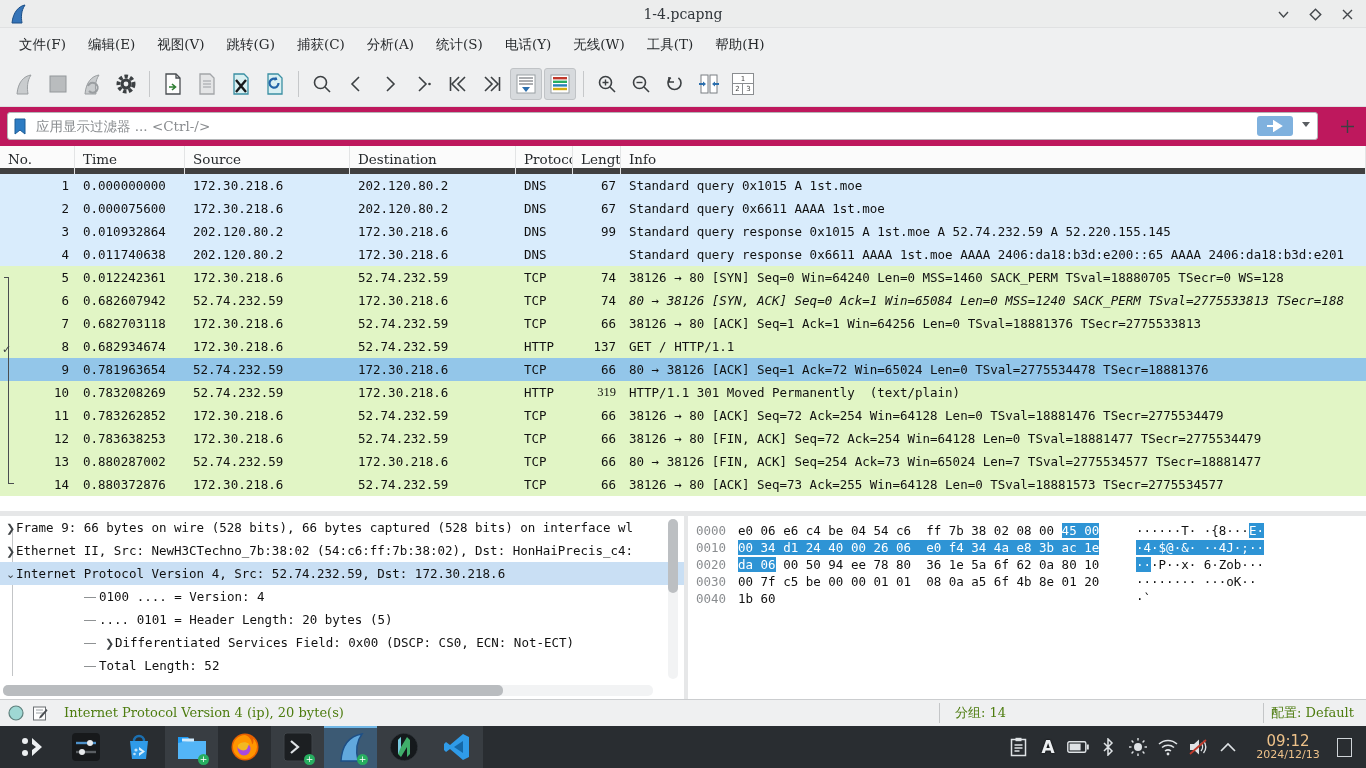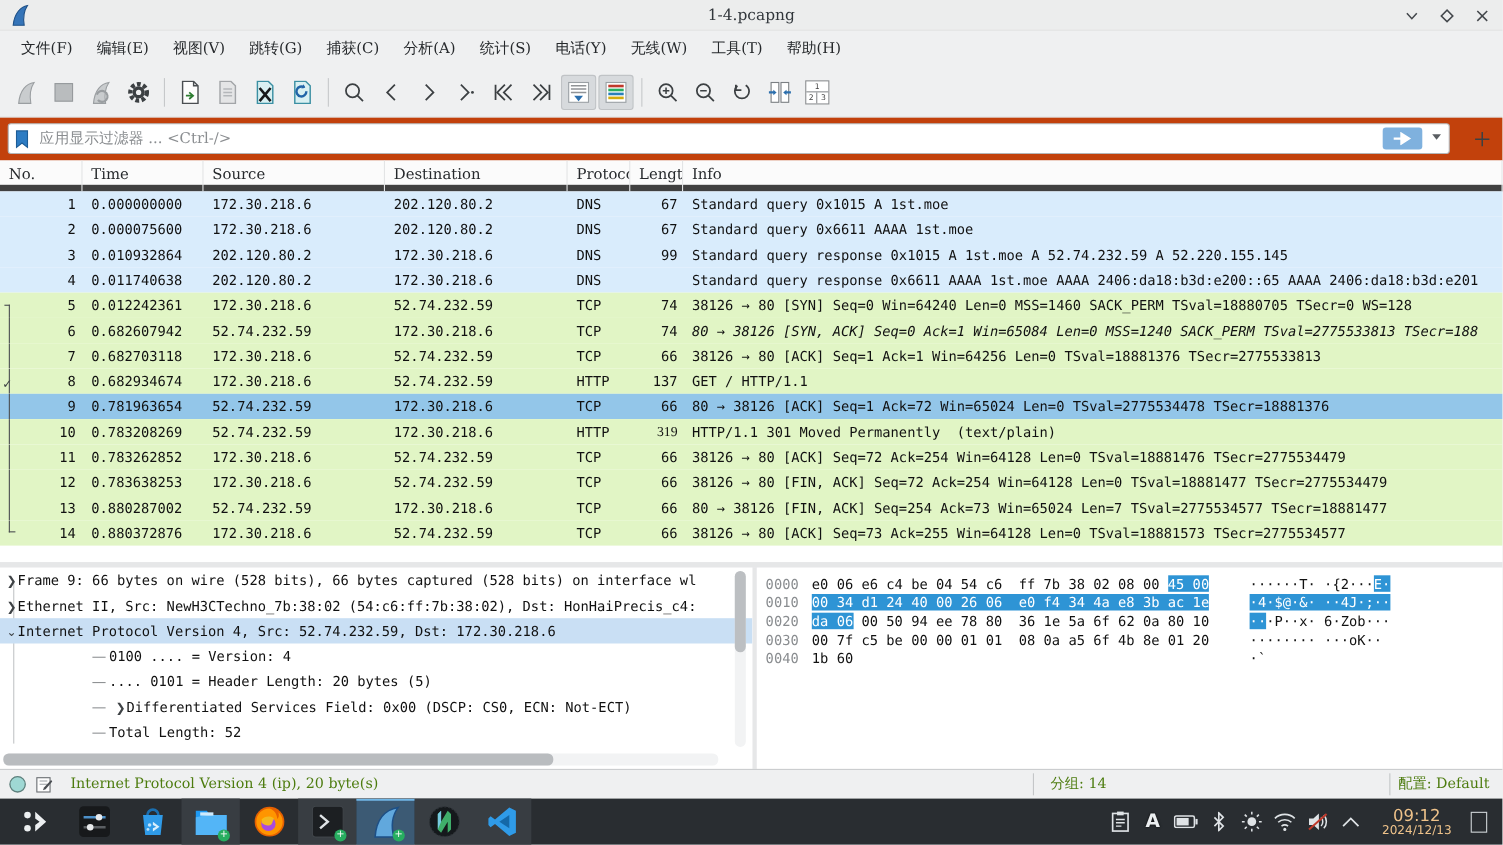--- a/index.html
+++ b/index.html
@@ -20,21 +20,21 @@
   #toolbar{position:absolute;left:0;top:61px;width:1366px;height:46px;background:#eff0f1;border-bottom:1px solid #dddedf;display:flex;align-items:center;padding-left:7px;}
   .tbtn{width:32px;height:32px;display:flex;align-items:center;justify-content:center;border-radius:3px;margin:0 1px;}
   .tbtn.pressed{background:#d7dadd;border:1px solid #c0c3c6;}
   .tsep{width:1px;height:26px;background:#c6c8ca;margin:0 6px;}
   .layout-grid{width:22px;height:22px;border:1px solid #8a8d90;background:#fff;position:relative;font-family:"DejaVu Sans","Liberation Sans",sans-serif;}
   .layout-grid .c1{position:absolute;left:0;top:0;width:20px;height:10px;border-bottom:1px solid #8a8d90;font-size:7px;text-align:center;line-height:10px;color:#444;}
   .layout-grid .c2{position:absolute;left:0;bottom:0;width:10px;height:10px;border-right:1px solid #8a8d90;font-size:7px;text-align:center;line-height:10px;color:#444;}
   .layout-grid .c3{position:absolute;right:0;bottom:0;width:9px;height:10px;font-size:7px;text-align:center;line-height:10px;color:#444;}
 
   
-  #filterbar{position:absolute;left:0;top:107px;width:1366px;height:39px;background:#c2410c;}
+  #filterbar{position:absolute;left:0;top:107px;width:1366px;height:39px;background:#be185d;}
   #filter-box{position:absolute;left:7px;top:5px;width:1311px;height:28px;background:#ffffff;border:1px solid #b4b6b8;border-radius:3px;}
   #filter-bookmark{position:absolute;left:5px;top:5px;}
   #filter-input{position:absolute;left:28px;top:1px;width:1180px;height:24px;border:none;outline:none;font-family:"DejaVu Serif","Liberation Serif",serif;font-size:13.5px;color:#222;background:transparent;}
   #filter-input::placeholder{color:#8a8d90;opacity:1;}
   #filter-apply{position:absolute;right:24px;top:3px;width:36px;height:20px;background:#7fb1de;border-radius:3px;display:flex;align-items:center;justify-content:center;}
   #filter-caret{position:absolute;right:7px;top:9px;width:0;height:0;border-left:4px solid transparent;border-right:4px solid transparent;border-top:5px solid #5a5e62;}
   #filter-add{position:absolute;right:8px;top:8px;width:22px;height:22px;display:flex;align-items:center;justify-content:center;}
 
   
   #packetlist{position:absolute;left:0;top:146px;width:1366px;height:365px;background:#ffffff;}
@@ -455,21 +455,21 @@
   <div id="d-vscroll">
       <div id="d-vthumb"></div>
     </div>
   <div id="d-hscroll">
       <div id="d-hthumb"></div>
     </div>
 </div>
 
 <div id="hexpane">
   <div id="hex-rows">
-      <div class="hx-row"><span class="hx-off">0000</span><span class="hx-hex"><span>e0 06 e6 c4 be 04 54 c6  ff 7b 38 02 08 00 </span><span class="hx-sel">45 00</span></span><span class="hx-asc"><span>······T· ·{2···</span><span class="hx-sel">E·</span></span></div>
+      <div class="hx-row"><span class="hx-off">0000</span><span class="hx-hex"><span>e0 06 e6 c4 be 04 54 c6  ff 7b 38 02 08 00 </span><span class="hx-sel">45 00</span></span><span class="hx-asc"><span>······T· ·{8···</span><span class="hx-sel">E·</span></span></div>
       <div class="hx-row"><span class="hx-off">0010</span><span class="hx-hex"><span class="hx-sel">00 34 d1 24 40 00 26 06  e0 f4 34 4a e8 3b ac 1e</span></span><span class="hx-asc"><span class="hx-sel">·4·$@·&amp;· ··4J·;··</span></span></div>
       <div class="hx-row"><span class="hx-off">0020</span><span class="hx-hex"><span class="hx-sel">da 06</span><span> 00 50 94 ee 78 80  36 1e 5a 6f 62 0a 80 10</span></span><span class="hx-asc"><span class="hx-sel">··</span><span>·P··x· 6·Zob···</span></span></div>
       <div class="hx-row"><span class="hx-off">0030</span><span class="hx-hex"><span>00 7f c5 be 00 00 01 01  08 0a a5 6f 4b 8e 01 20</span></span><span class="hx-asc"><span>········ ···oK·· </span></span></div>
       <div class="hx-row"><span class="hx-off">0040</span><span class="hx-hex"><span>1b 60</span></span><span class="hx-asc"><span>·`</span></span></div>
     </div>
 </div>
 
 <div id="statusbar">
   <span id="sb-expert">
     <svg width="16" height="16" viewBox="0 0 16 16">

